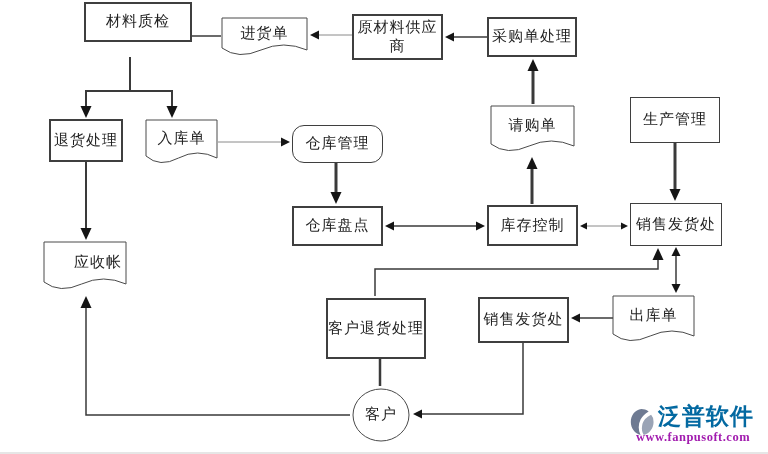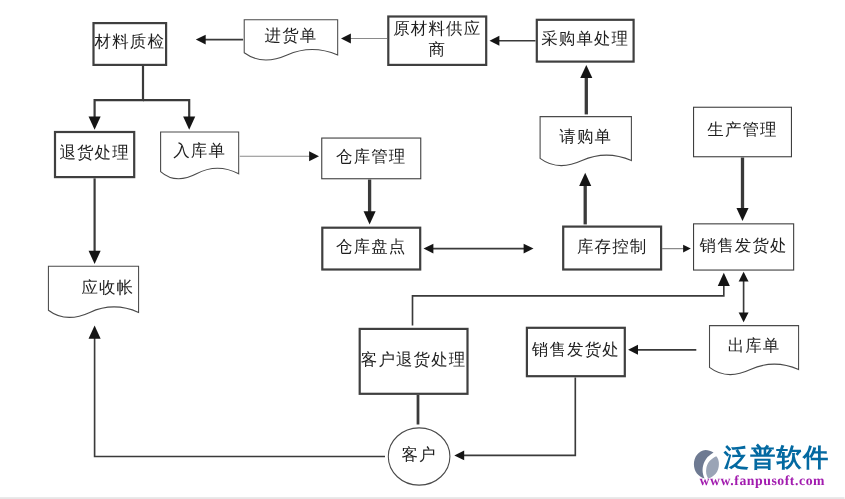--- a/index.html
+++ b/index.html
@@ -103,21 +103,21 @@
       <g>
         <polyline points="350,415 86,415 86,306" class="edge-line" stroke="#3a3a3a" stroke-width="1.5" fill="none"></polyline>
         <polygon points="86,296 91.5,308 80.5,308" fill="#151515"></polygon>
       </g>
       <g>
         <polyline points="86,162 86,230" class="edge-line" stroke="#3a3a3a" stroke-width="2" fill="none"></polyline>
         <polygon points="86,240 80.5,228 91.5,228" fill="#151515"></polygon>
       </g>
     </svg>
   <div id="nodes-layer">
-      <div class="node rect" style="left: 84px; top: 20px; width: 68px; height: 40px; border-width: 2px; justify-content: center;">
+      <div class="node rect" style="left: 84px; top: 2px; width: 108px; height: 40px; border-width: 2px; justify-content: center;">
         <span class="label">材料质检</span>
       </div>
       <div class="node document" style="left: 221px; top: 17px; width: 87px; height: 42px;">
         <svg width="87" height="42" viewBox="0 0 87 42">
           <path d="M1,1 H86 V33 Q 62.64,23 40.02,33 T 1,31 Z" fill="#ffffff" stroke="#4a4a4a" stroke-width="1"></path>
         </svg>
         <span class="label">进货单</span>
       </div>
       <div class="node rect" style="left: 352px; top: 14px; width: 91px; height: 46px; border-width: 2px;">
         <span class="label">原材料供应商</span>
@@ -127,42 +127,42 @@
       </div>
       <div class="node rect" style="left: 49px; top: 119px; width: 74px; height: 43px; border-width: 2px;">
         <span class="label">退货处理</span>
       </div>
       <div class="node document" style="left: 145px; top: 119px; width: 73px; height: 48px;">
         <svg width="73" height="48" viewBox="0 0 73 48">
           <path d="M1,1 H72 V39 Q 52.559999999999995,29 33.58,39 T 1,37 Z" fill="#ffffff" stroke="#4a4a4a" stroke-width="1"></path>
         </svg>
         <span class="label">入库单</span>
       </div>
-      <div class="node rect" style="left: 292px; top: 125px; width: 91px; height: 38px; border-width: 1px;">
+      <div class="node rect" style="left: 292px; top: 125px; width: 91px; height: 38px; border-width: 1px; border-radius: 12px;">
         <span class="label">仓库管理</span>
       </div>
       <div class="node rect" style="left: 292px; top: 206px; width: 91px; height: 40px; border-width: 2px;">
         <span class="label">仓库盘点</span>
       </div>
       <div class="node document" style="left: 490px; top: 105px; width: 85px; height: 50px;">
         <svg width="85" height="50" viewBox="0 0 85 50">
           <path d="M1,1 H84 V41 Q 61.199999999999996,31 39.1,41 T 1,39 Z" fill="#ffffff" stroke="#4a4a4a" stroke-width="1"></path>
         </svg>
         <span class="label">请购单</span>
       </div>
-      <div class="node rect" style="left: 511px; top: 205px; width: 91px; height: 41px; border-width: 2px;">
+      <div class="node rect" style="left: 487px; top: 205px; width: 91px; height: 41px; border-width: 2px;">
         <span class="label">库存控制</span>
       </div>
       <div class="node rect" style="left: 630px; top: 97px; width: 90px; height: 46px; border-width: 1px; text-align: right;">
         <span class="label">生产管理</span>
       </div>
       <div class="node rect" style="left: 630px; top: 203px; width: 92px; height: 43px; border-width: 1px;">
         <span class="label">销售发货处</span>
       </div>
-      <div class="node document" style="left: 644px; top: 295px; width: 83px; height: 50px;">
+      <div class="node document" style="left: 612px; top: 295px; width: 83px; height: 50px;">
         <svg width="83" height="50" viewBox="0 0 83 50">
           <path d="M1,1 H82 V41 Q 59.76,31 38.18,41 T 1,39 Z" fill="#ffffff" stroke="#4a4a4a" stroke-width="1"></path>
         </svg>
         <span class="label">出库单</span>
       </div>
       <div class="node rect" style="left: 326px; top: 298px; width: 100px; height: 61px; border-width: 2px;">
         <span class="label">客户退货处理</span>
       </div>
       <div class="node rect" style="left: 478px; top: 297px; width: 91px; height: 46px; border-width: 2px;">
         <span class="label">销售发货处</span>

